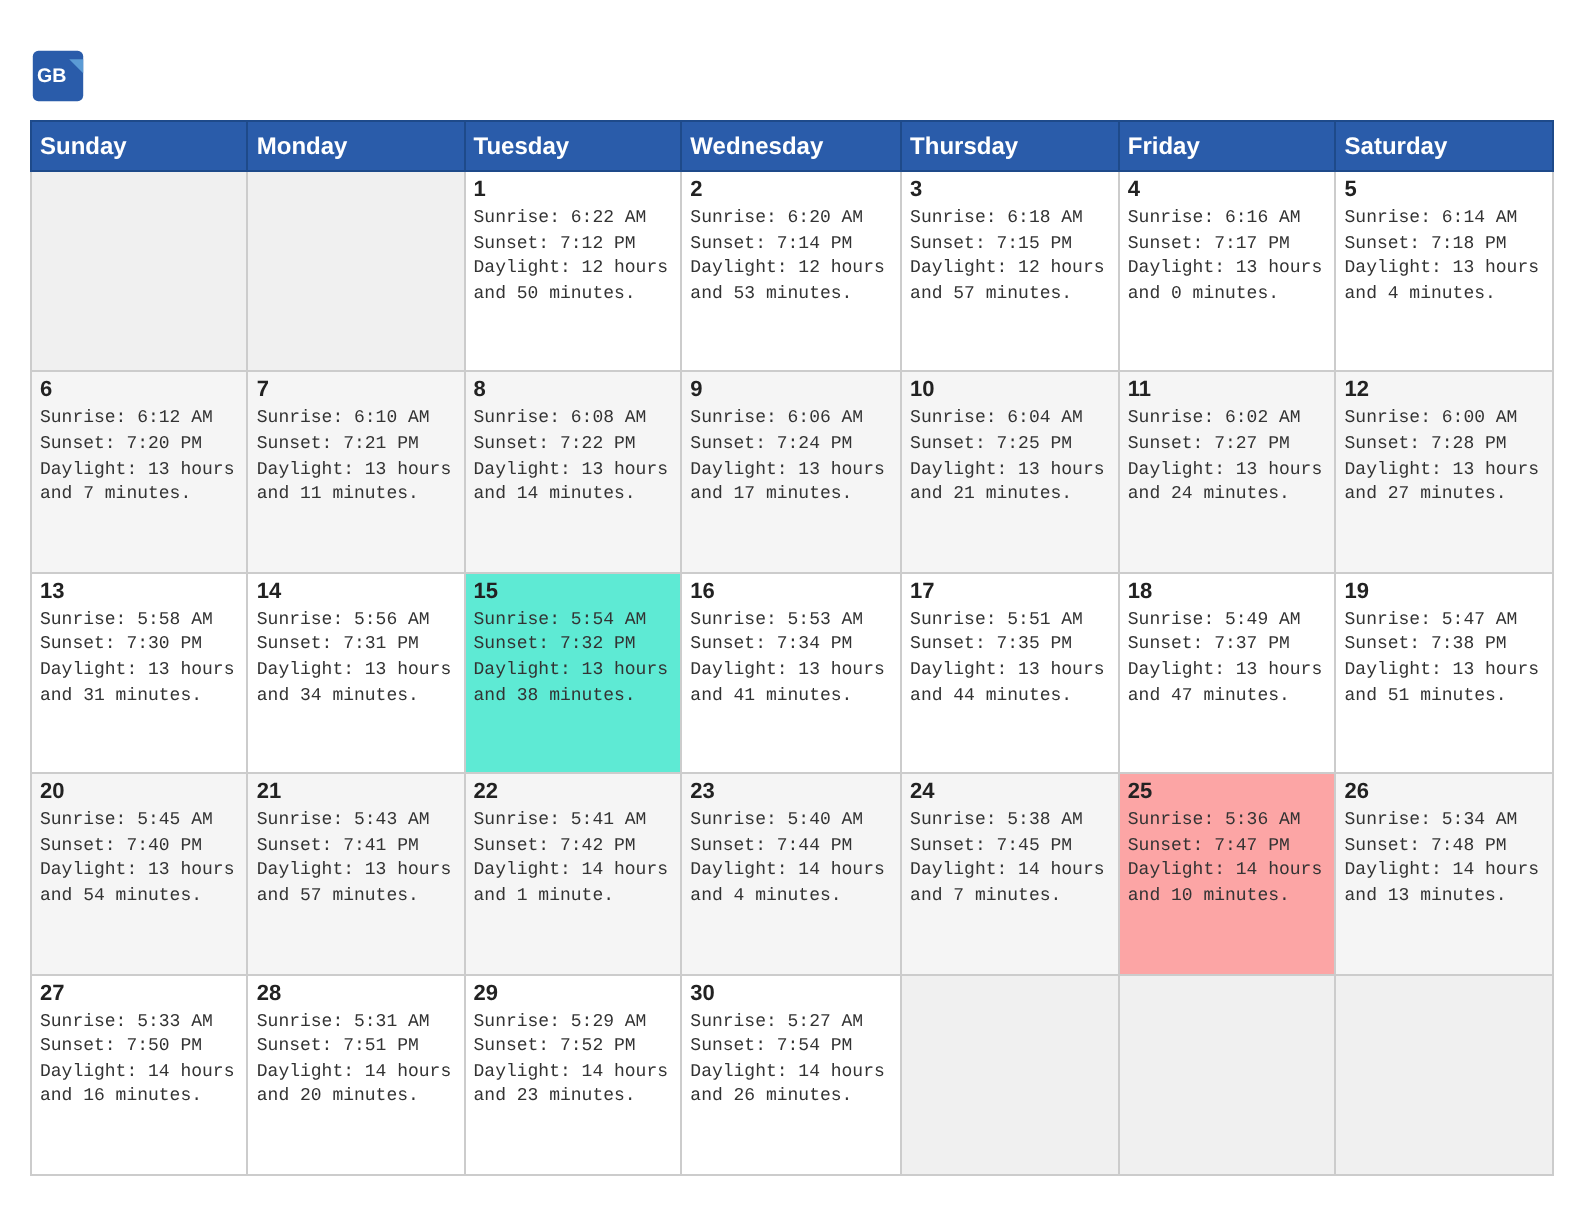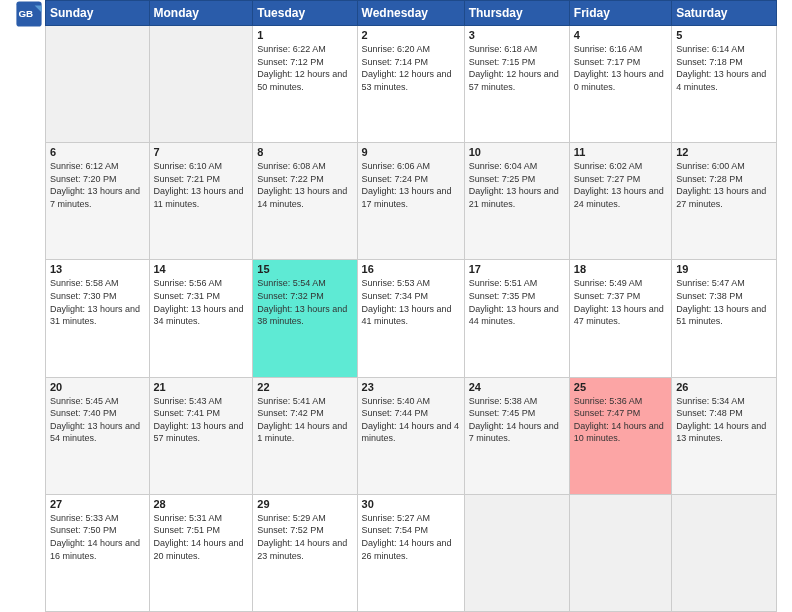--- a/index.html
+++ b/index.html
@@ -6,22 +6,23 @@
     body {
       font-family: Arial, sans-serif;
       background: #fff;
       width: 792px;
       height: 612px;
       overflow: hidden;
     }
     .page {
       width: 792px;
       height: 612px;
-      padding: 0 15px;
+      padding: 24px 15px;
       display: flex;
+      flex-direction: column;
     }
     .header {
       display: flex;
       justify-content: space-between;
       align-items: flex-start;
       margin-bottom: 8px;
     }
     .logo {
       display: flex;
       align-items: center;
@@ -80,20 +81,21 @@
       font-size: 11px;
       font-weight: bold;
       color: #222;
       display: block;
       margin-bottom: 2px;
     }
     .day-info {
       font-size: 9px;
       color: #333;
       line-height: 1.4;
+      font-family: Liberation Mono, monospace;
     }
     tr:nth-child(odd) td { background: #fff; }
     tr:nth-child(even) td { background: #f5f5f5; }
     td.empty { background: #f0f0f0 !important; }
   </style>
 </head>
 <body>
 
 <div class="page">
   <div class="header">

